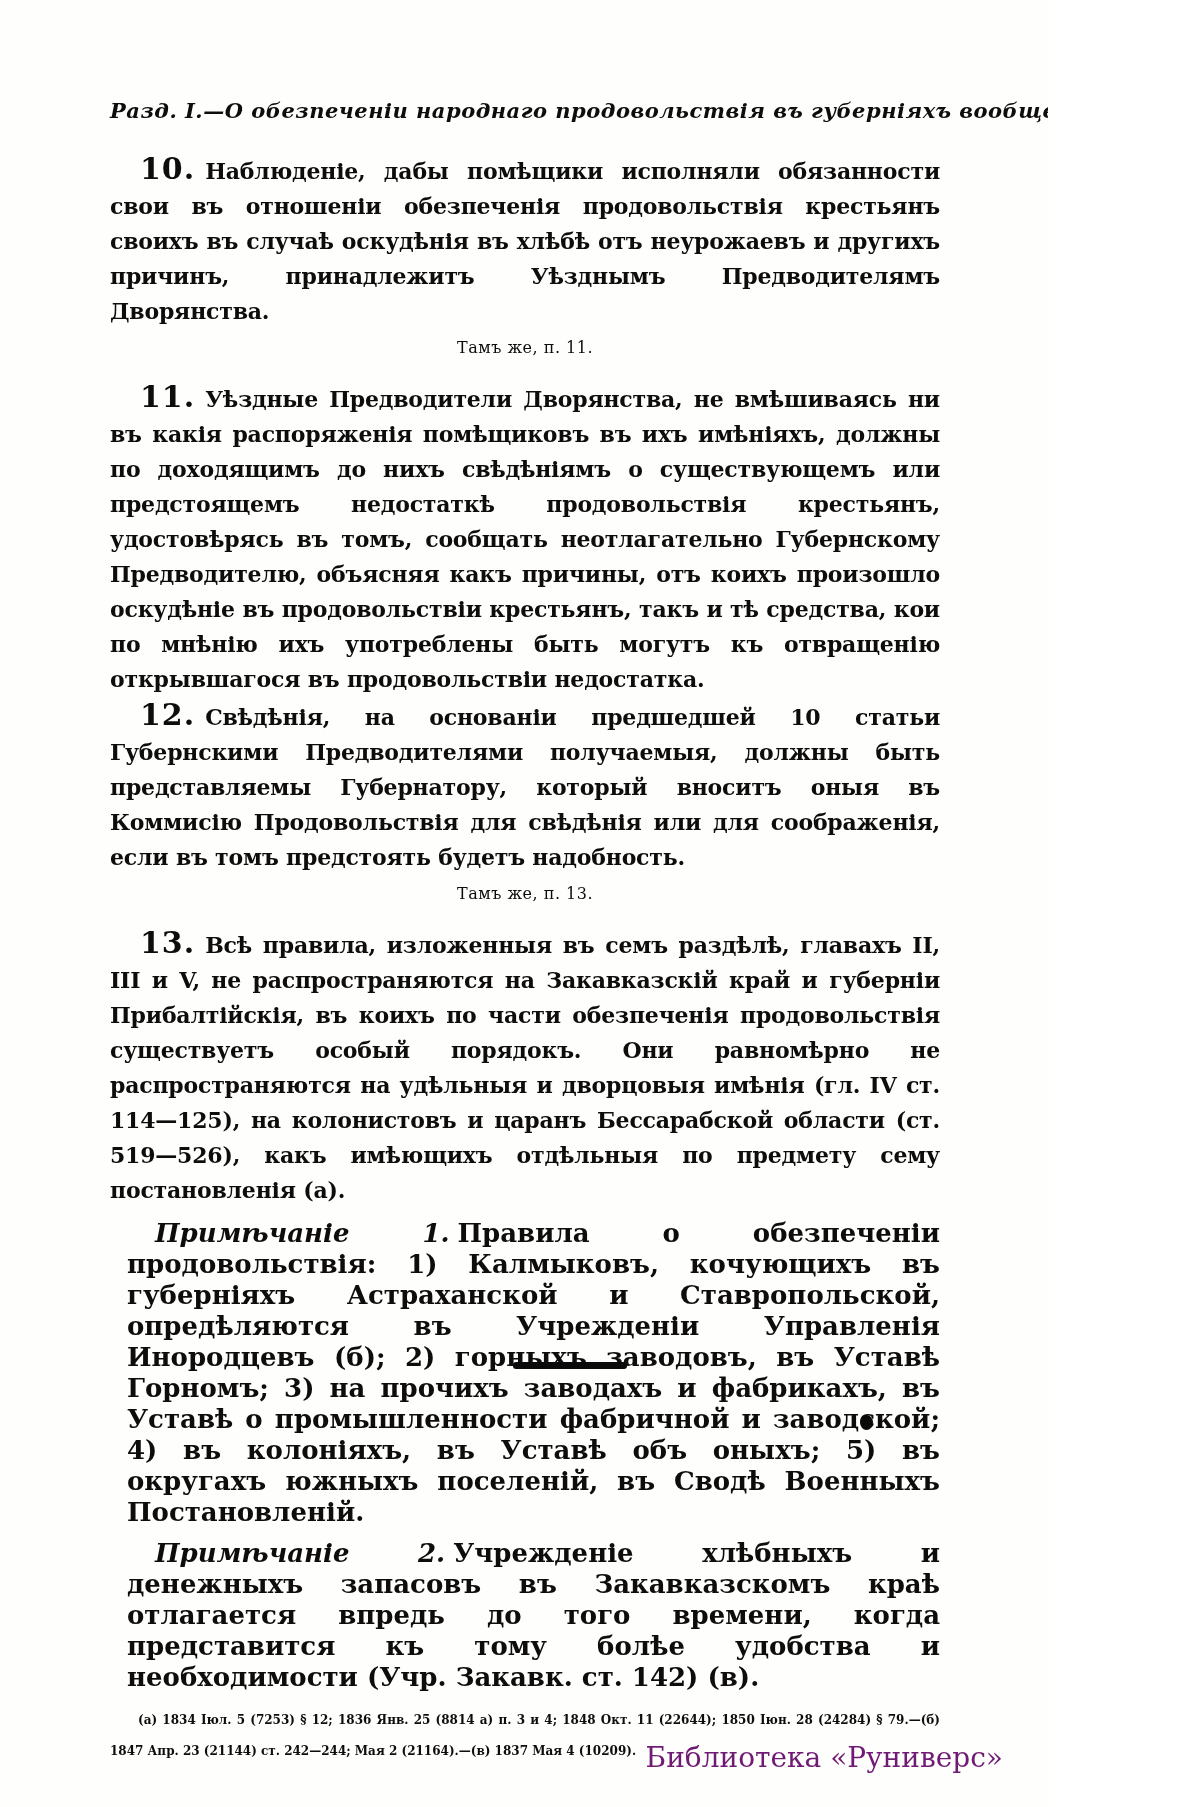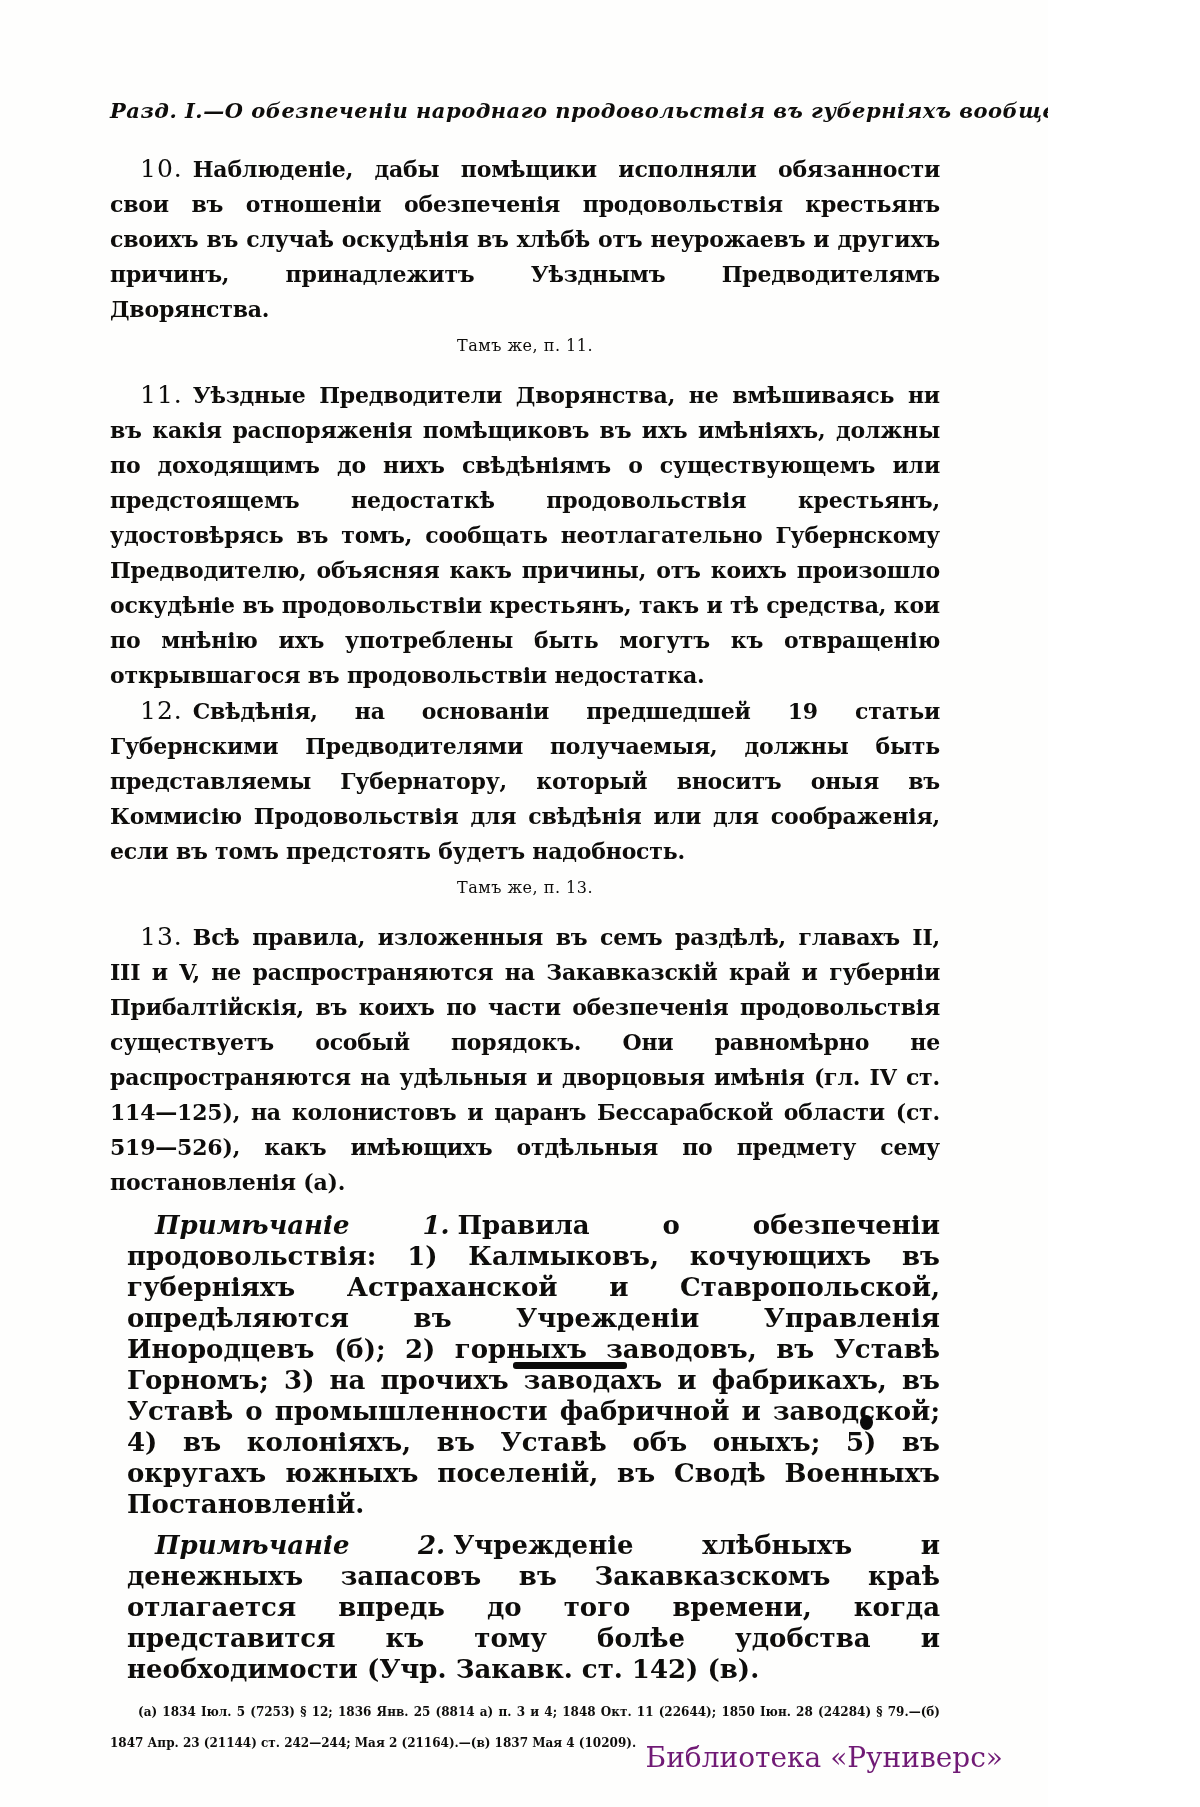--- a/index.html
+++ b/index.html
@@ -40,22 +40,22 @@
   p.article {
     margin: 0;
     font-size: 22px;
     line-height: 35px;
     text-align: justify;
     text-indent: 30px;
     font-weight: 600;
     letter-spacing: -0.2px;
   }
   .artnum {
-    font-size: 25px;
-    font-weight: normal;
+    font-size: 30px;
+    font-weight: bold;
     letter-spacing: 1px;
     margin-right: 10px;
   }
   p.citation {
     margin: 8px 0 20px 0;
     text-align: center;
     font-size: 16px;
     line-height: 22px;
     font-weight: normal;
     letter-spacing: 0.5px;
@@ -123,21 +123,21 @@
     <p class="article">
       <span class="artnum">10.</span><span>Наблюденіе, дабы помѣщики исполняли обязанности свои въ отношеніи обезпеченія продовольствія крестьянъ своихъ въ случаѣ оскудѣнія въ хлѣбѣ отъ неурожаевъ и другихъ причинъ, принадлежитъ Уѣзднымъ Предводителямъ Дворянства.</span>
     </p>
     <p class="citation">Тамъ же, п. 11.</p>
 
     <p class="article">
       <span class="artnum">11.</span><span>Уѣздные Предводители Дворянства, не вмѣшиваясь ни въ какія распоряженія помѣщиковъ въ ихъ имѣніяхъ, должны по доходящимъ до нихъ свѣдѣніямъ о существующемъ или предстоящемъ недостаткѣ продовольствія крестьянъ, удостовѣрясь въ томъ, сообщать неотлагательно Губернскому Предводителю, объясняя какъ причины, отъ коихъ произошло оскудѣніе въ продовольствіи крестьянъ, такъ и тѣ средства, кои по мнѣнію ихъ употреблены быть могутъ къ отвращенію открывшагося въ продовольствіи недостатка.</span>
     </p>
 
     <p class="article">
-      <span class="artnum">12.</span><span>Свѣдѣнія, на основаніи предшедшей 19 статьи Губернскими Предводителями получаемыя, должны быть представляемы Губернатору, который вноситъ оныя въ Коммисію Продовольствія для свѣдѣнія или для соображенія, если въ томъ предстоять будетъ надобность.</span>
+      <span class="artnum">12.</span><span>Свѣдѣнія, на основаніи предшедшей 10 статьи Губернскими Предводителями получаемыя, должны быть представляемы Губернатору, который вноситъ оныя въ Коммисію Продовольствія для свѣдѣнія или для соображенія, если въ томъ предстоять будетъ надобность.</span>
     </p>
     <p class="citation">Тамъ же, п. 13.</p>
 
     <p class="article">
       <span class="artnum">13.</span><span>Всѣ правила, изложенныя въ семъ раздѣлѣ, главахъ II, III и V, не распространяются на Закавказскій край и губерніи Прибалтійскія, въ коихъ по части обезпеченія продовольствія существуетъ особый порядокъ. Они равномѣрно не распространяются на удѣльныя и дворцовыя имѣнія (гл. IV ст. 114—125), на колонистовъ и царанъ Бессарабской области (ст. 519—526), какъ имѣющихъ отдѣльныя по предмету сему постановленія (а).</span>
     </p>
 
     <p class="note">
       <span class="note-label">Примѣчаніе 1.</span><span>Правила о обезпеченіи продовольствія: 1) Калмыковъ, кочующихъ въ губерніяхъ Астраханской и Ставропольской, опредѣляются въ Учрежденіи Управленія Инородцевъ (б); 2) горныхъ заводовъ, въ Уставѣ Горномъ; 3) на прочихъ заводахъ и фабрикахъ, въ Уставѣ о промышленности фабричной и заводской; 4) въ колоніяхъ, въ Уставѣ объ оныхъ; 5) въ округахъ южныхъ поселеній, въ Сводѣ Военныхъ Постановленій.</span>
     </p>

